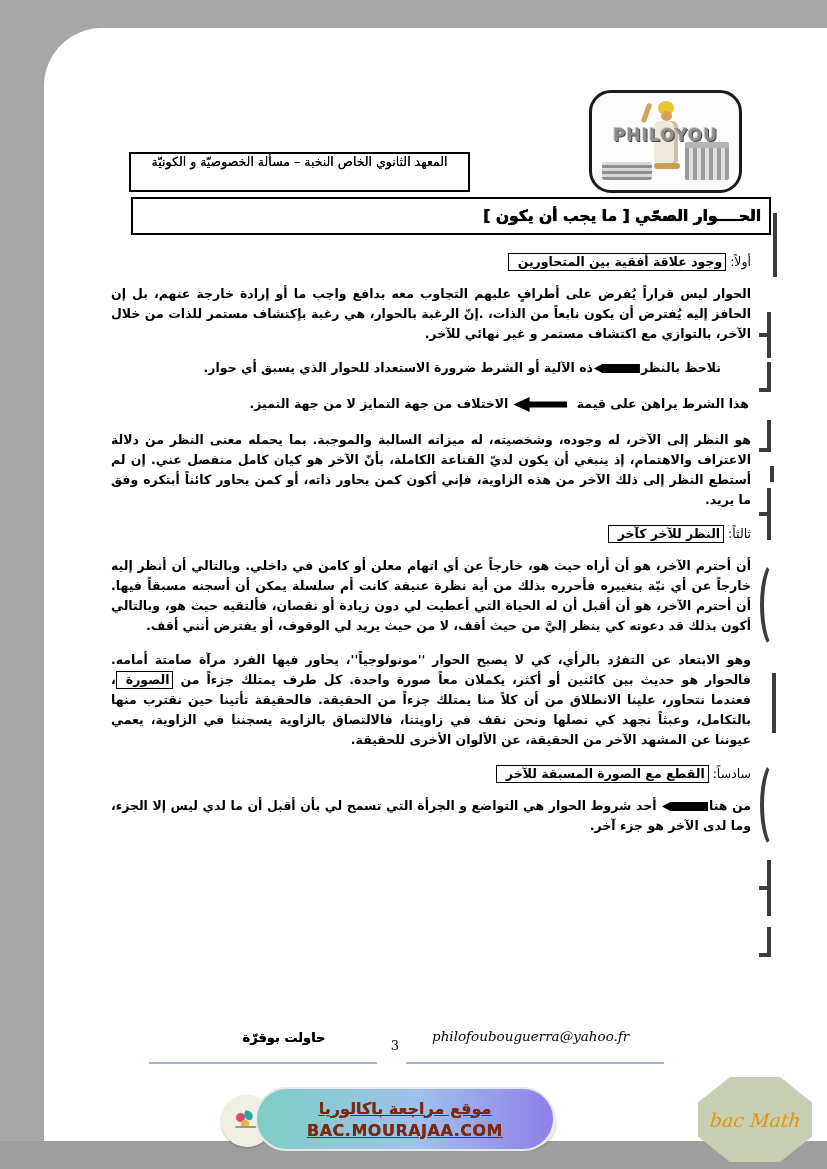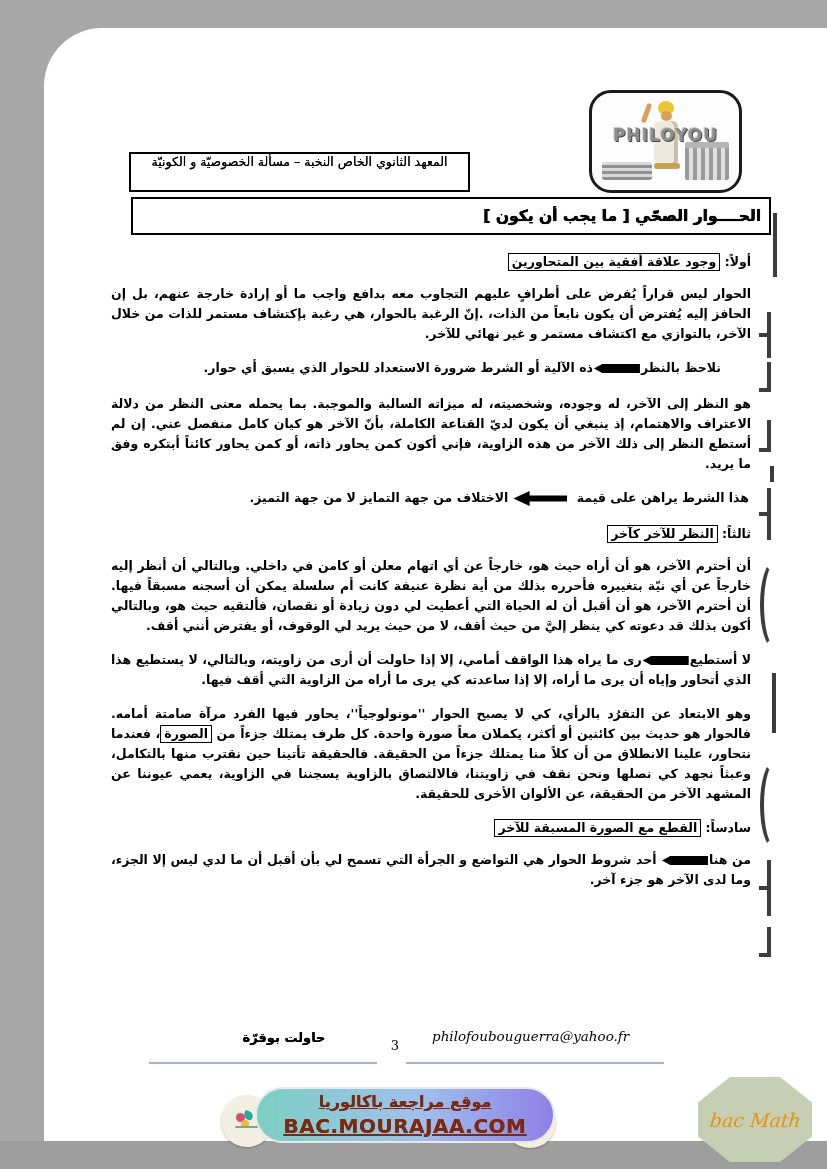--- a/index.html
+++ b/index.html
@@ -22,22 +22,22 @@
   .school-box{position:absolute;left:85px;top:124px;width:337px;height:36px;border:2px solid #000;display:flex;align-items:flex-start;justify-content:center;font-size:12.5px;font-weight:normal;direction:rtl;text-shadow:0 0 .5px #000;}
   .title-bar{position:absolute;left:65px;top:169px;width:640px;height:38px;border:2.5px solid #000;direction:rtl;display:flex;align-items:center;font-size:15.5px;font-weight:bold;padding-right:8px;box-sizing:border-box;text-shadow:0 0 .8px #000,.4px 0 0 #000;margin-left:22px;}
 
   
   .content{position:absolute;left:67px;top:218px;width:640px;direction:rtl;font-size:12.5px;line-height:20px;font-weight:bold;color:#000;}
   .blk{margin:0 0 14px 0;}
   .blk.heading{margin:6px 0 12px 0;}
   .blk.para{text-align:justify;}
   .blk.note{padding-right:30px;margin:2px 0 16px 0;}
   .blk.callout{padding-right:2px;margin:2px 0 16px 0;}
-  .sg-label{font-weight:bold;}
-  .sg-boxed{border:1.5px solid #000;padding:0 3px 1px 3px;}
+  .sg-label{font-weight:normal;}
+  .sg-boxed{border:1.5px solid #000;padding:0 3px 1px 9px;}
   .sg-u{}
   .sg-redact{display:inline-block;width:46px;height:9px;background:#000;vertical-align:middle;clip-path:polygon(0 50%,18% 0,100% 0,100% 100%,18% 100%);margin:0 1px;}
   .sg-arrow{display:inline-block;width:54px;height:15px;background:#000;vertical-align:middle;clip-path:polygon(0 50%,30% 0,30% 30%,100% 30%,100% 70%,30% 70%,30% 100%);margin:0 5px;}
 
   
   .fg{position:absolute;z-index:2;}
   .fg-line{width:4px;background:#3c3c3c;}
   .fg-lmid{width:14px;border-left:4px solid #3c3c3c;}
   .fg-lmid::after{content:"";position:absolute;left:-12px;top:46%;width:12px;height:4px;background:#3c3c3c;}
   .fg-lbot{width:14px;border-left:4px solid #3c3c3c;}
@@ -58,23 +58,23 @@
   .bar-curve{position:absolute;left:769px;top:1112px;width:30px;height:30px;background:#9e9e9e;border-top-left-radius:30px;z-index:3;}
   .logo-circle{position:absolute;width:52px;height:52px;border-radius:50%;background:#f1efe2;box-shadow:0 1px 2px rgba(0,0,0,.25);z-index:4;display:flex;align-items:center;justify-content:center;}
   .logo-circle.left{left:221px;top:1095px;}
   .logo-circle.right{left:504px;top:1096px;}
   .mini-emblem{position:relative;width:26px;height:20px;}
   .mini-emblem i{position:absolute;border-radius:50%;}
   .mini-emblem .d1{left:2px;top:2px;width:9px;height:9px;background:#d94f6b;}
   .mini-emblem .d2{left:10px;top:0;width:9px;height:9px;background:#2ba8a0;transform:rotate(15deg);border-radius:20% 60% 40% 60%;}
   .mini-emblem .d3{left:7px;top:9px;width:8px;height:8px;background:#e8b93c;}
   .mini-emblem .t{position:absolute;left:1px;top:15px;width:24px;height:2px;background:#8ba08a;border-radius:1px;}
-  .banner-pill{position:absolute;left:255px;top:1087px;width:300px;height:56px;border-radius:40px;background:linear-gradient(90deg,#7ccfc3 0%,#9fc0ee 55%,#8f80e6 100%);z-index:5;display:flex;flex-direction:column;align-items:center;justify-content:center;gap:3px;border:2px solid #e9e9e9;box-sizing:border-box;}
+  .banner-pill{position:absolute;left:255px;top:1087px;width:300px;height:64px;border-radius:40px;background:linear-gradient(90deg,#7ccfc3 0%,#9fc0ee 55%,#8f80e6 100%);z-index:5;display:flex;flex-direction:column;align-items:center;justify-content:center;gap:3px;border:2px solid #e9e9e9;box-sizing:border-box;}
   .banner-line1{font-size:16px;font-weight:bold;color:#7b2a10;text-decoration:underline;direction:rtl;text-shadow:0 0 .5px #7b2a10;}
-  .banner-line2{font-size:20px;font-weight:bold;color:#7b2a10;text-decoration:underline;letter-spacing:.5px;text-shadow:0 0 .6px #7b2a10;}
+  .banner-line2{font-size:16px;font-weight:bold;color:#7b2a10;text-decoration:underline;letter-spacing:.5px;text-shadow:0 0 .6px #7b2a10;}
   .bacmath{position:absolute;left:698px;top:1077px;width:114px;height:85px;background:#c6cfb3;clip-path:polygon(28% 0,72% 0,100% 30%,100% 70%,72% 100%,28% 100%,0 70%,0 30%);z-index:6;display:flex;align-items:center;justify-content:center;}
   .bacmath span{font-family:"DejaVu Serif",serif;font-style:italic;font-size:19px;color:#e8940a;transform:skewX(-6deg);}
 </style>
 </head>
 <body>
 
 <div class="canvas">
   <div class="paper">
 
     <div class="logo">
@@ -93,25 +93,24 @@
     </div>
 
     <div class="title-bar">
       <span>الحــــوار الصحّي  [ ما يجب أن يكون ]</span>
     </div>
 
     <div class="content">
         <div class="blk heading"><span class="sg-label">أولاً: </span><span class="sg-boxed">وجود علاقة أفقية بين المتحاورين</span></div>
         <div class="blk para"><span class="sg-plain">الحوار ليس قراراً يُفرض على أطرافٍ عليهم التجاوب معه بدافع واجب ما أو إرادة خارجة عنهم، بل إن الحافز إليه يُفترض أن يكون نابعاً من الذات، .إنّ الرغبة بالحوار، هي رغبة بإكتشاف مستمر للذات من خلال الآخر، بالتوازي مع اكتشاف مستمر و غير نهائي للآخر.</span></div>
         <div class="blk note"><span class="sg-plain">نلاحظ بالنظر</span><span class="sg-redact"></span><span class="sg-plain">ذه الآلية أو الشرط ضرورة </span><span class="sg-u">الاستعداد للحوار</span><span class="sg-plain"> الذي يسبق أي حوار.</span></div>
+        <div class="blk callout"><span class="sg-plain">هذا الشرط يراهن على قيمة </span><span class="sg-arrow"></span><span class="sg-u">الاختلاف</span><span class="sg-plain"> من جهة التمايز لا من جهة التميز.</span></div>
         <div class="blk para"><span class="sg-plain">هو النظر إلى الآخر، له وجوده، وشخصيته، له ميزاته السالبة والموجبة. بما يحمله معنى النظر من دلالة الاعتراف والاهتمام، إذ ينبغي أن يكون لديّ القناعة الكاملة، بأنّ الآخر هو كيان كامل منفصل عني. إن لم أستطع النظر إلى ذلك الآخر من هذه الزاوية، فإني أكون كمن يحاور ذاته، أو كمن يحاور كائناً أبتكره وفق ما يريد.</span></div>
-        <div class="blk callout"><span class="sg-plain">هذا الشرط يراهن على قيمة </span><span class="sg-arrow"></span><span class="sg-u">الاختلاف</span><span class="sg-plain"> من جهة التمايز لا من جهة التميز.</span></div>
         <div class="blk heading"><span class="sg-label">ثالثاً: </span><span class="sg-boxed">النظر للآخر كآخر</span></div>
         <div class="blk para"><span class="sg-plain">أن أحترم الآخر، هو أن أراه حيث هو، خارجاً عن أي اتهام معلن أو كامن في داخلي. وبالتالي أن أنظر إليه خارجاً عن أي نيّة بتغييره فأحرره بذلك من أية نظرة عنيفة كانت أم سلسلة يمكن أن أسجنه مسبقاً فيها. أن </span><span class="sg-u">أحترم</span><span class="sg-plain"> الآخر، هو أن أقبل أن له الحياة التي أعطيت لي دون زيادة أو نقصان، فألتقيه حيث هو، وبالتالي أكون بذلك قد دعوته كي ينظر إليَّ من حيث أقف، لا من حيث يريد لي الوقوف، أو يفترض أنني أقف.</span></div>
-        <div class="blk para"><span class="sg-plain">لا أستطيع</span><span class="sg-redact"></span><span class="sg-plain">رى ما يراه هذا الواقف أمامي، إلا إذا حاولت أن أرى من زاويته، وبالتالي، لا يستطيع هذا الذي أتحاور وإياه أن يرى ما أراه، إلا إذا ساعدته كي يرى ما أراه من الزاوية التي أقف فيها.</span></div>
         <div class="blk para"><span class="sg-plain">وهو الابتعاد عن التفرُد بالرأي، كي لا يصبح الحوار ''مونولوجياً''، يحاور </span><span class="sg-u">فيها</span><span class="sg-plain"> الفرد مرآة صامتة أمامه. فالحوار هو حديث بين كائنين أو أكثر، يكملان معاً صورة واحدة. كل طرف يمتلك جزءاً من </span><span class="sg-boxed">الصورة</span><span class="sg-plain">، فعندما نتحاور، علينا الانطلاق من أن كلاً منا يمتلك جزءاً من الحقيقة. فالحقيقة تأتينا حين نقترب منها بالتكامل، وعبثاً نجهد كي نصلها ونحن نقف في زاويتنا، فالالتصاق بالزاوية يسجننا في الزاوية، يعمي عيوننا عن المشهد الآخر من الحقيقة، عن الألوان الأخرى للحقيقة.</span></div>
         <div class="blk heading"><span class="sg-label">سادساً: </span><span class="sg-boxed">القطع مع الصورة المسبقة للآخر</span></div>
         <div class="blk para"><span class="sg-plain">من هنا</span><span class="sg-redact"></span><span class="sg-plain"> أحد شروط الحوار هي </span><span class="sg-u">التواضع</span><span class="sg-plain"> و </span><span class="sg-u">الجرأة</span><span class="sg-plain"> التي تسمح لي بأن أقبل أن ما لدي ليس إلا الجزء، وما لدى الآخر هو جزء آخر.</span></div>
       </div>
 
     <div class="footer-author">حاولت بوقرّة</div>
     <div class="footer-page">3</div>
     <div class="footer-email">philofoubouguerra@yahoo.fr</div>
     <div class="footer-rule left"></div>
     <div class="footer-rule right"></div>

